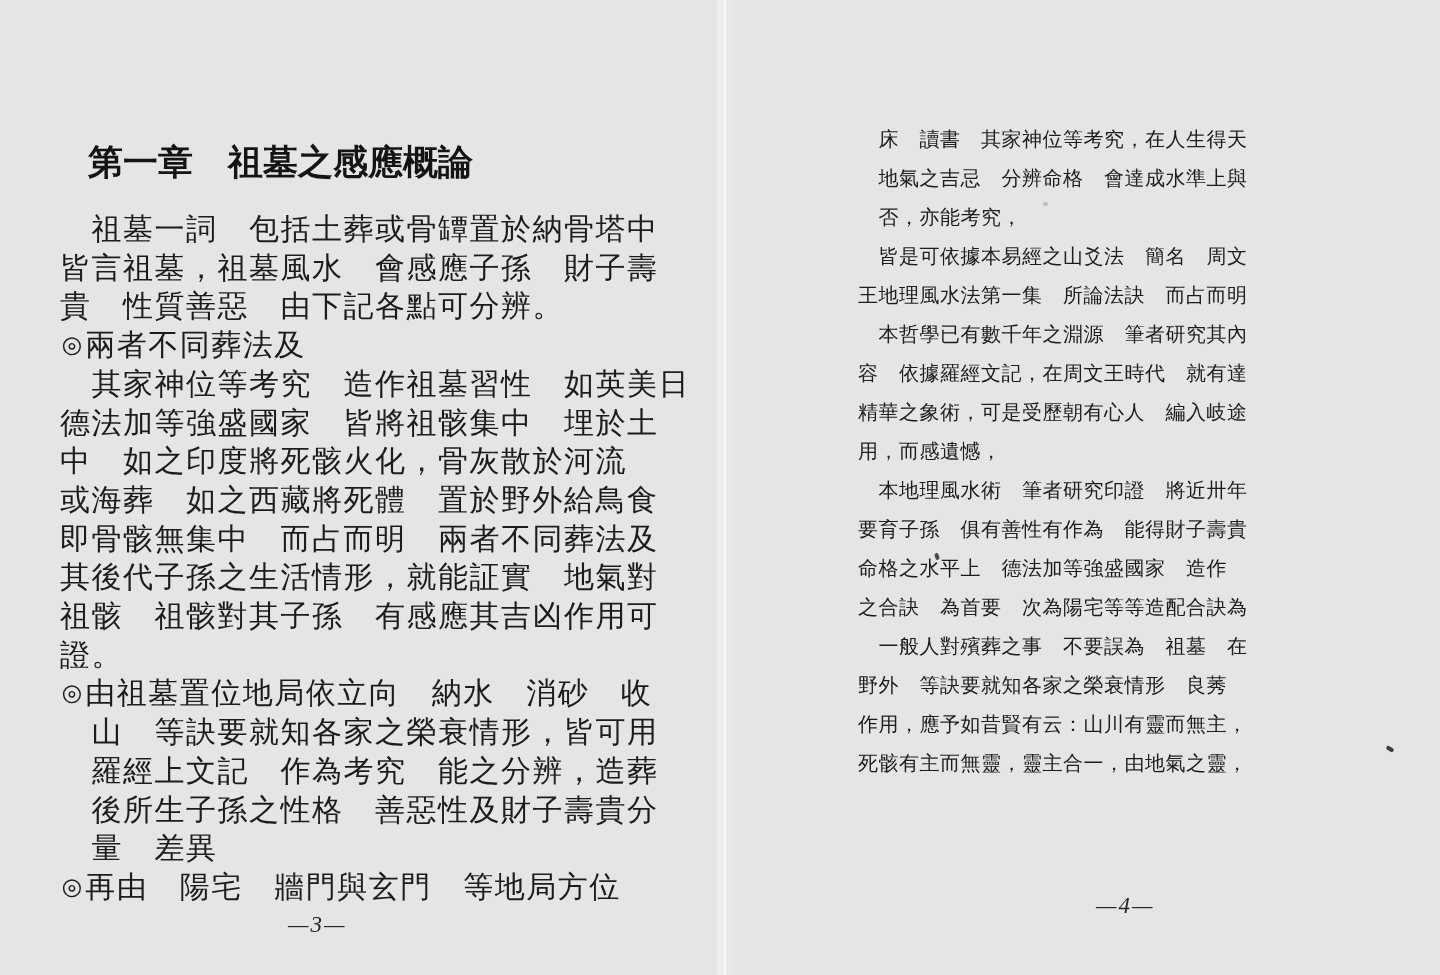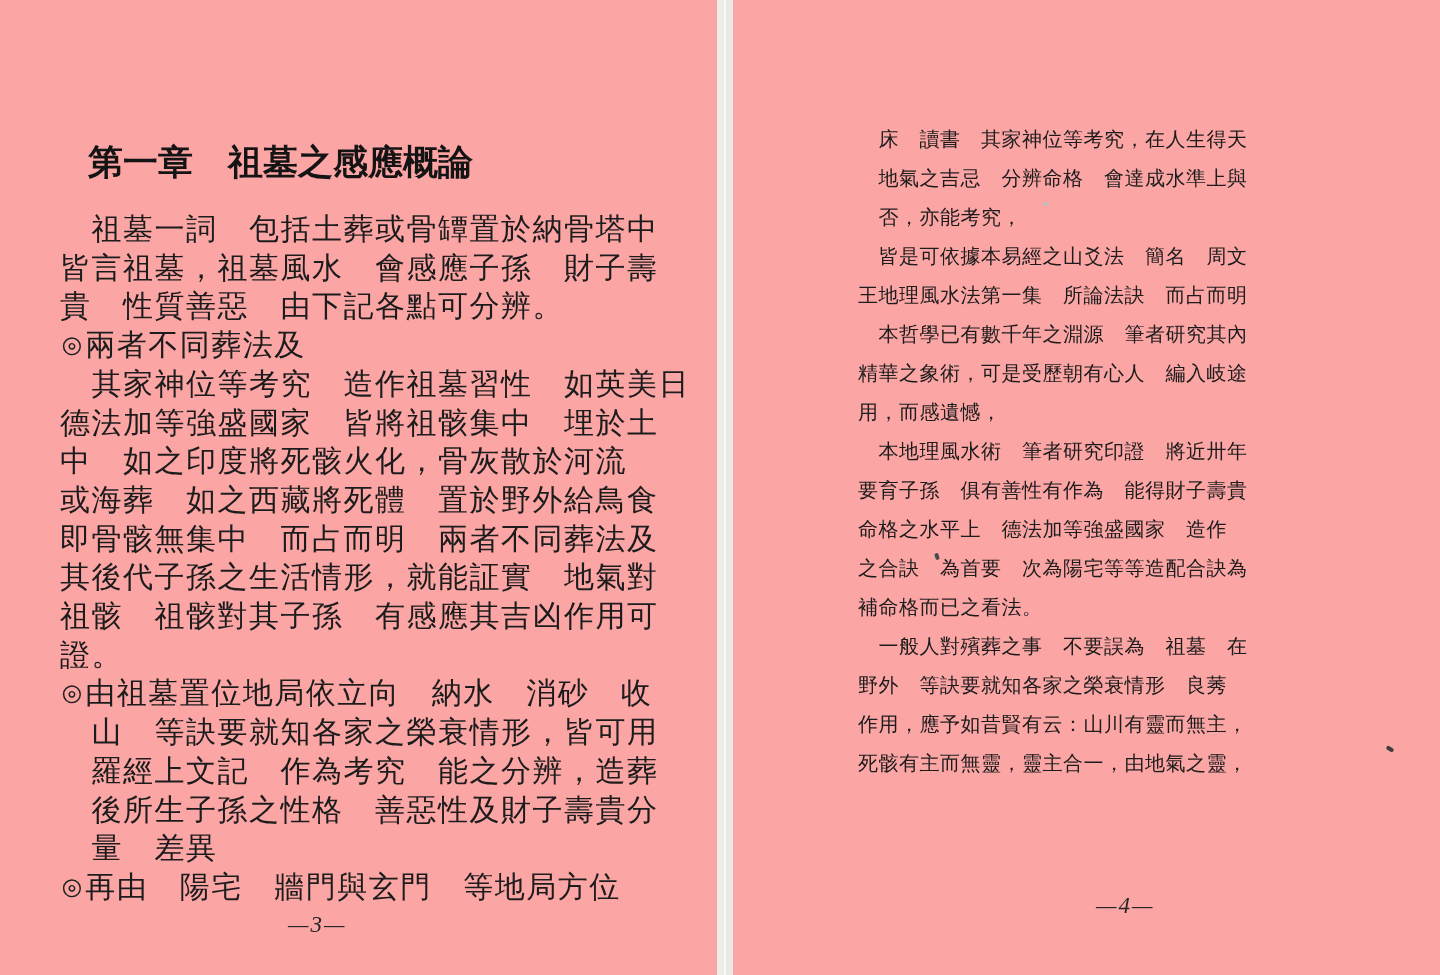--- a/index.html
+++ b/index.html
@@ -3,21 +3,21 @@
 <meta charset="utf-8">
 <style>
   html,body{margin:0;padding:0;}
   body{
     width:1440px;height:975px;
     background:#fdfdfc;
     font-family:"Liberation Serif", serif;
     overflow:hidden;
     position:relative;
   }
-  .scan{position:absolute;inset:0;background:#fca5a5;}
+  .scan{position:absolute;inset:0;background:#e5e5e5;}
   
   .gutter-line{position:absolute;top:0;height:975px;}
   .gutter-a{left:717px;width:7px;background:#ededec;}
   .gutter-b{left:726px;width:7px;background:#e9e9e8;}
   .gutter-gap{left:724px;width:2px;background:#f8f8f7;}
 
   .page{position:absolute;color:#1c1c1c;}
 
   .chapter-title{
     position:absolute;left:88px;top:140px;
@@ -95,27 +95,27 @@
   </section>
 
   <section class="page page-right">
     <div class="lines right-lines">
       <p>　床　讀書　其家神位等考究，在人生得天</p>
       <p>　地氣之吉忌　分辨命格　會達成水準上與</p>
       <p>　否，亦能考究，</p>
       <p>　皆是可依據本易經之山爻法　簡名　周文</p>
       <p>王地理風水法第一集　所論法訣　而占而明</p>
       <p>　本哲學已有數千年之淵源　筆者研究其內</p>
+      <p>容　依據羅經文記，在周文王時代　就有達</p>
       <p>精華之象術，可是受歷朝有心人　編入岐途</p>
       <p>用，而感遺憾，</p>
       <p>　本地理風水術　筆者研究印證　將近卅年</p>
       <p>要育子孫　俱有善性有作為　能得財子壽貴</p>
       <p>命格之水平上　德法加等強盛國家　造作</p>
       <p>之合訣　為首要　次為陽宅等等造配合訣為</p>
-      <p>補命格而已之看法。</p>
       <p>　一般人對殯葬之事　不要誤為　祖墓　在</p>
       <p>野外　等訣要就知各家之榮衰情形　良莠</p>
       <p>作用，應予如昔賢有云：山川有靈而無主，</p>
       <p>死骸有主而無靈，靈主合一，由地氣之靈，</p>
     </div>
 
     <div class="pagenum pagenum-right">—4—</div>
   </section>
 
   <div class="speck speck-1"></div>

